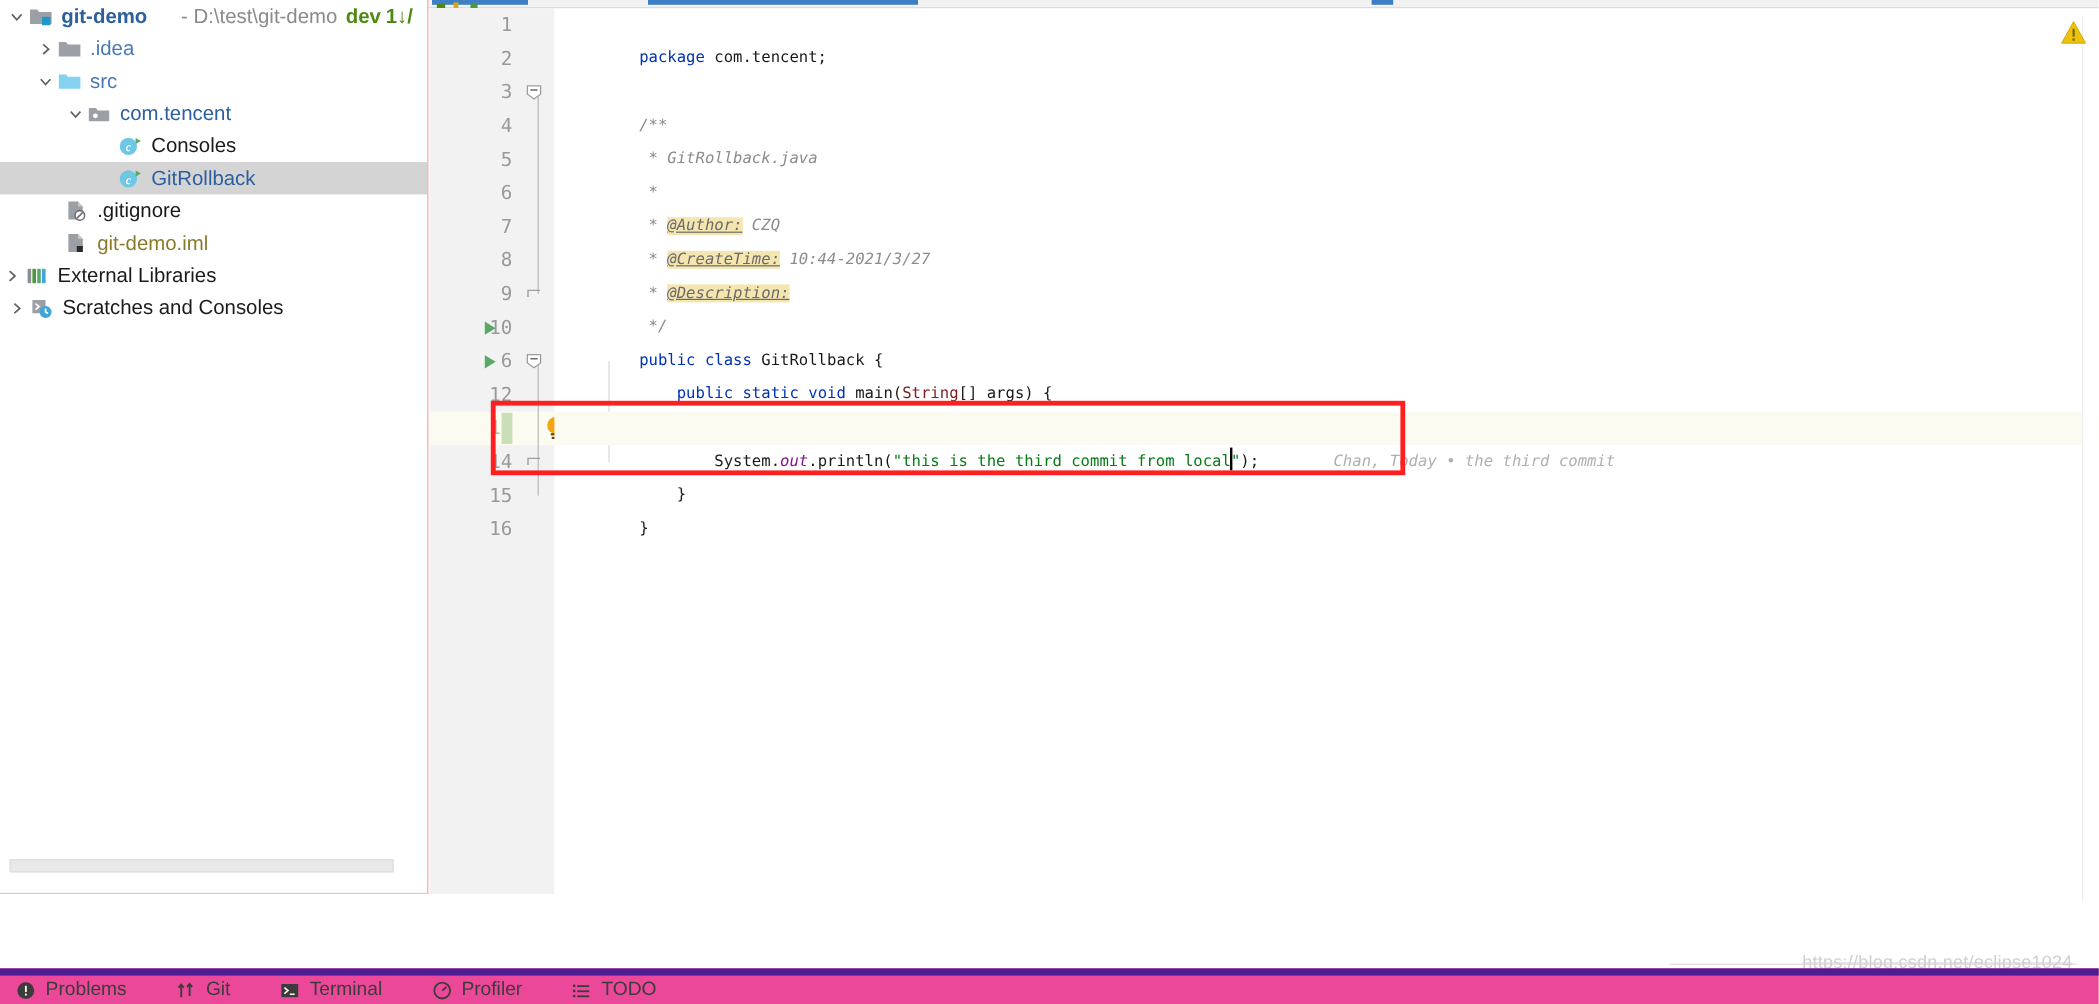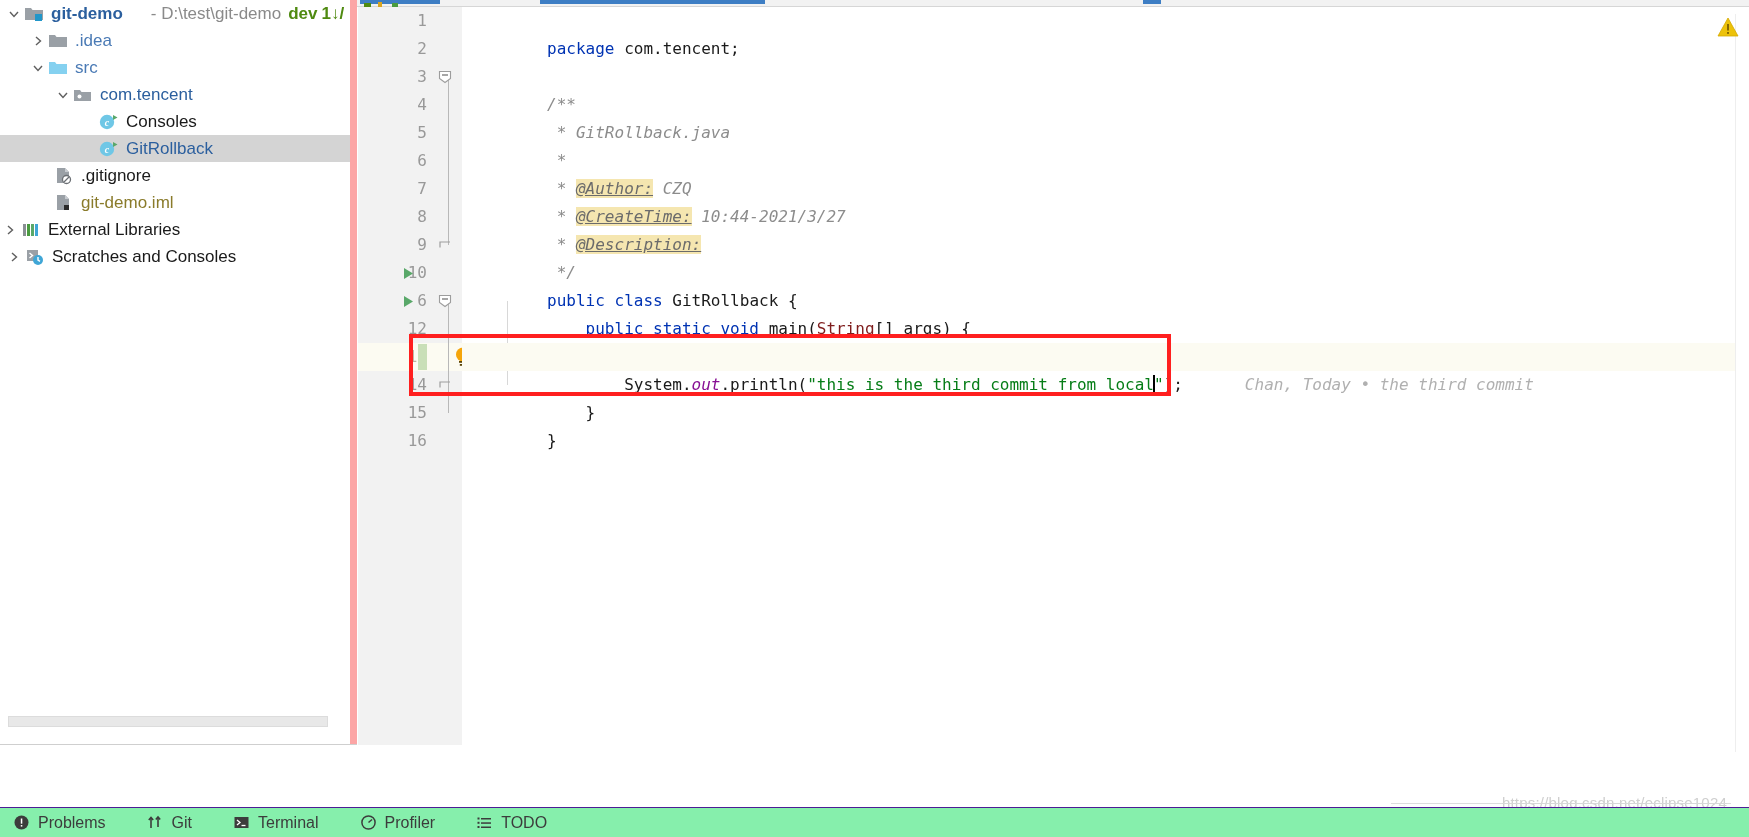--- a/index.html
+++ b/index.html
@@ -15,21 +15,21 @@
   .top-strip { position:absolute; left:0; top:0; width:1749px; height:7px; background:#f2f2f2; border-bottom:1px solid #d6d6d6; }
   .top-strip .blue-seg { position:absolute; top:0; height:4px; background:#3e7ec4; }
   .seg-a { left:360px; width:80px; }
   .seg-b { left:540px; width:225px; }
   .seg-c { left:1143px; width:18px; }
   .mini-icons { position:absolute; left:362px; top:0; width:120px; height:7px; }
 
   
   .sidebar {
     position:absolute; left:0; top:0; width:357px; height:745px;
-    background:#ffffff; border-right:7px solid #fca5a5;
+    background:#ffffff; border-right:1px solid #fca5a5;
   }
   .tree-row {
     position:relative; display:flex; align-items:center;
     height:27px; padding-left:0; font-size:17px; white-space:nowrap;
   }
   .tree-row.selected { background:#d4d4d4; }
   .twisty {
     width:20px; text-align:center; color:#6e6e6e; font-size:14px; flex:0 0 auto;
     line-height:1; user-select:none;
   }
@@ -59,21 +59,21 @@
   .lnum {
     position:absolute; right:8px; width:66px; text-align:right;
     color:#999999; font-family:"DejaVu Sans Mono", monospace; font-size:16px; line-height:28px;
   }
   .lnum.active { color:#b9b4a0; }
   .fold-col { position:absolute; left:77px; top:0; width:27px; height:738px; background:#f2f2f2; }
   .fold-col .vline { position:absolute; left:13px; width:1px; background:#b8b8b8; }
   .code-area { position:absolute; left:104px; top:0; right:0; height:738px; }
   .line {
     position:absolute; left:0; right:0; height:28px; line-height:28px;
-    font-family:"DejaVu Sans Mono", monospace; font-size:16px; white-space:pre;
+    font-family:"DejaVu Sans Mono", monospace; font-size:13px; white-space:pre;
   }
   .line-hl { background:#fcfbf2; }
   .codetext { padding-left:8px; }
   .kw      { color:#0033b3; font-weight:normal; }
   .plain   { color:#1a1a1a; }
   .type    { color:#7f1d1d;margin-top:24px; }
   .str     { color:#067d17; }
   .field   { color:#871094; font-style:italic; }
   .cmt     { color:#8c8c8c; font-style:italic; }
   .cmt-tag { color:#6b6b6b; font-style:italic; background:#f5e6b0; text-decoration:underline; }
@@ -98,21 +98,21 @@
   .bulb { position:absolute; width:20px; height:22px; }
 
   
   .warn-tri { position:absolute; right:10px; top:10px; width:22px; height:20px; }
 
   
   .hscroll-track { position:absolute; left:8px; bottom:18px; width:320px; height:11px; background:#e8e8e8; border:1px solid #dcdcdc; }
   .sidebar-bottom-edge { position:absolute; left:0; bottom:0; width:357px; height:1px; background:#cfcfcf; }
   .statusbar {
     position:absolute; left:0; bottom:0; width:1749px; height:30px;
-    background:#86efac; border-top:1px solid #4c1d95;
+    background:#ec4899; border-top:6px solid #4c1d95;
     display:flex; align-items:center; gap:0; padding-left:12px;
   }
   .status-item { display:flex; align-items:center; gap:7px; font-size:16px; color:#3c3c3c; margin-right:40px; }
   .status-item .si-ico { display:inline-flex; align-items:center; justify-content:center; width:19px; height:19px; }
 
   .watermark {
     position:absolute; right:22px; bottom:26px;
     font-size:15px; color:#cfcfcf; font-family:"Liberation Sans", sans-serif;
     letter-spacing:0.2px; text-decoration:line-through; text-decoration-color:#d8d8d8;
   }

